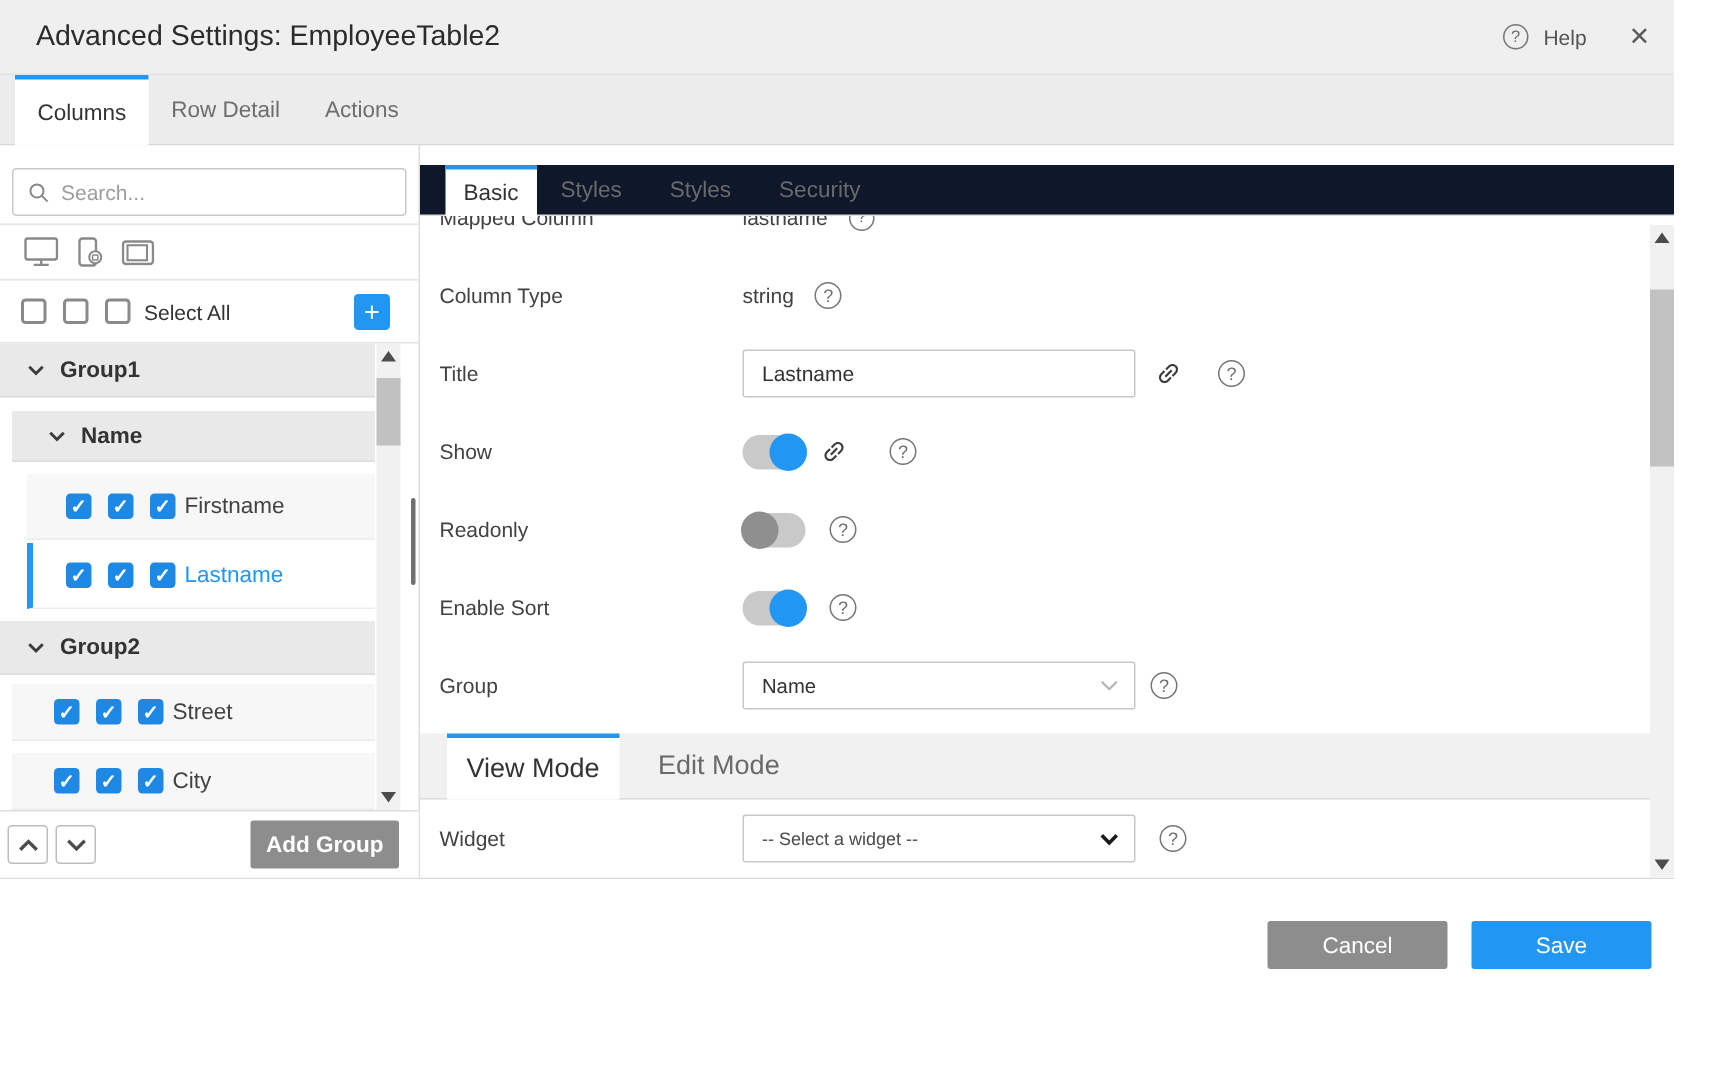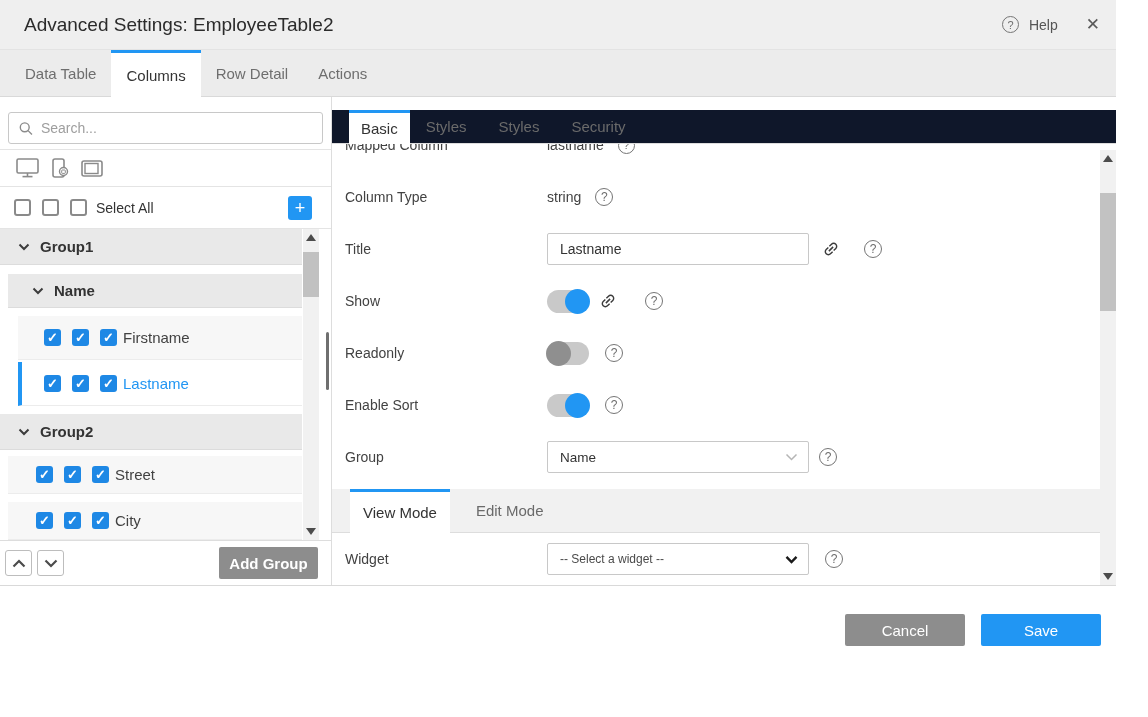--- a/index.html
+++ b/index.html
@@ -16,21 +16,21 @@
 
   
   .top-tabs { height:47px; background:#ececec; border-bottom:1px solid #d9d9d9; display:flex; align-items:stretch; padding-left:10px; position:relative; }
   .ttab { display:flex; align-items:center; padding:0 15px; font-size:15px; color:#6e6e6e; cursor:pointer; }
   .ttab.active { background:#fff; border-top:3px solid #2196f3; color:#333; margin-bottom:-1px; z-index:2; }
 
   
   .bodyrow { display:flex; height:488px; }
 
   
-  .sidebar { width:332px; border-right:1px solid #ddd; position:relative; background:#fff; }
+  .sidebar { width:280px; border-right:1px solid #ddd; position:relative; background:#fff; }
   .search-sec { height:53px; padding:15px 8px 0 8px; border-bottom:1px solid #e4e4e4; }
   .search-box { height:32px; border:1px solid #c8c8c8; border-radius:3px; background:#fff; display:flex; align-items:center; padding:0 10px; gap:8px; }
   .search-box input { border:none; outline:none; font-size:14px; color:#333; width:100%; background:transparent; }
   .search-box input::placeholder { color:#9e9e9e; }
   .device-row { height:37px; border-bottom:1px solid #e4e4e4; display:flex; align-items:center; gap:12px; padding-left:16px; }
   .selectall-row { height:42px; border-bottom:1px solid #e4e4e4; display:flex; align-items:center; padding-left:14px; position:relative; }
   .cb { width:17px; height:17px; border-radius:3px; flex:0 0 auto; }
   .cb.empty { border:2px solid #8a8a8a; background:#fff; }
   .cb.checked { background:#1e88e5; position:relative; }
   .cb.checked::after { content:"\2713"; position:absolute; left:0; top:0; width:100%; height:100%; color:#fff; font-size:13px; font-weight:bold; display:flex; align-items:center; justify-content:center; }
@@ -80,21 +80,21 @@
   .toggle .track { position:absolute; left:0; top:0; width:42px; height:23px; border-radius:12px; background:#c9c9c9; }
   .toggle .knob { position:absolute; top:-1px; width:25px; height:25px; border-radius:50%; }
   .toggle.on .knob { right:-1px; background:#2196f3; }
   .toggle.off .knob { left:-1px; background:#8f8f8f; }
   .link-ic { flex:0 0 auto; display:flex; }
   .ml13 { margin-left:13px; } .ml24 { margin-left:24px; } .ml10 { margin-left:10px; }
   .ml28 { margin-left:28px; } .ml16 { margin-left:16px; }
   .q-big { width:18px; height:18px; font-size:12px; }
 
   .mode-tabs { margin-top:6px; height:44px; background:#f1f1f1; border-bottom:1px solid #ddd; display:flex; align-items:stretch; padding-left:18px; }
-  .mtab { display:flex; align-items:center; padding:0 26px; font-size:15px; color:#6a6a6a; cursor:pointer; }
+  .mtab { display:flex; align-items:center; padding:0 26px; font-size:18px; color:#6a6a6a; cursor:pointer; }
   .mtab.active { background:#fff; border-top:3px solid #2196f3; margin-bottom:-1px; color:#333; padding:0 13px; z-index:2; }
 
   .p-scrollbar { position:absolute; right:0; top:53px; width:16px; height:435px; background:#f1f1f1; }
   .p-thumb { position:absolute; left:0; top:43px; width:16px; height:118px; background:#c2c2c2; }
 
   
   .ftr { height:75px; border-top:1px solid #d9d9d9; display:flex; justify-content:flex-end; align-items:flex-start; padding:28px 15px 0 0; gap:16px; background:#fff; }
   .btn { width:120px; height:32px; border:none; border-radius:2px; color:#fff; font-size:15px; cursor:pointer; font-family:"Liberation Sans", sans-serif; }
   .btn.cancel { background:#8d8d8d; }
   .btn.save { background:#2196f3; }
@@ -107,21 +107,20 @@
   <div class="hdr">
     <div class="hdr-title">Advanced Settings: EmployeeTable2</div>
     <div class="hdr-right">
       <span class="q-circle">?</span>
       <span class="help-lbl">Help</span>
       <span class="close-x">✕</span>
     </div>
   </div>
 
   <div class="top-tabs">
-    <div class="ttab">Data Table</div>
     <div class="ttab active">Columns</div>
     <div class="ttab">Row Detail</div>
     <div class="ttab">Actions</div>
   </div>
 
   <div class="bodyrow">
 
     <div class="sidebar">
 
       <div class="search-sec">

